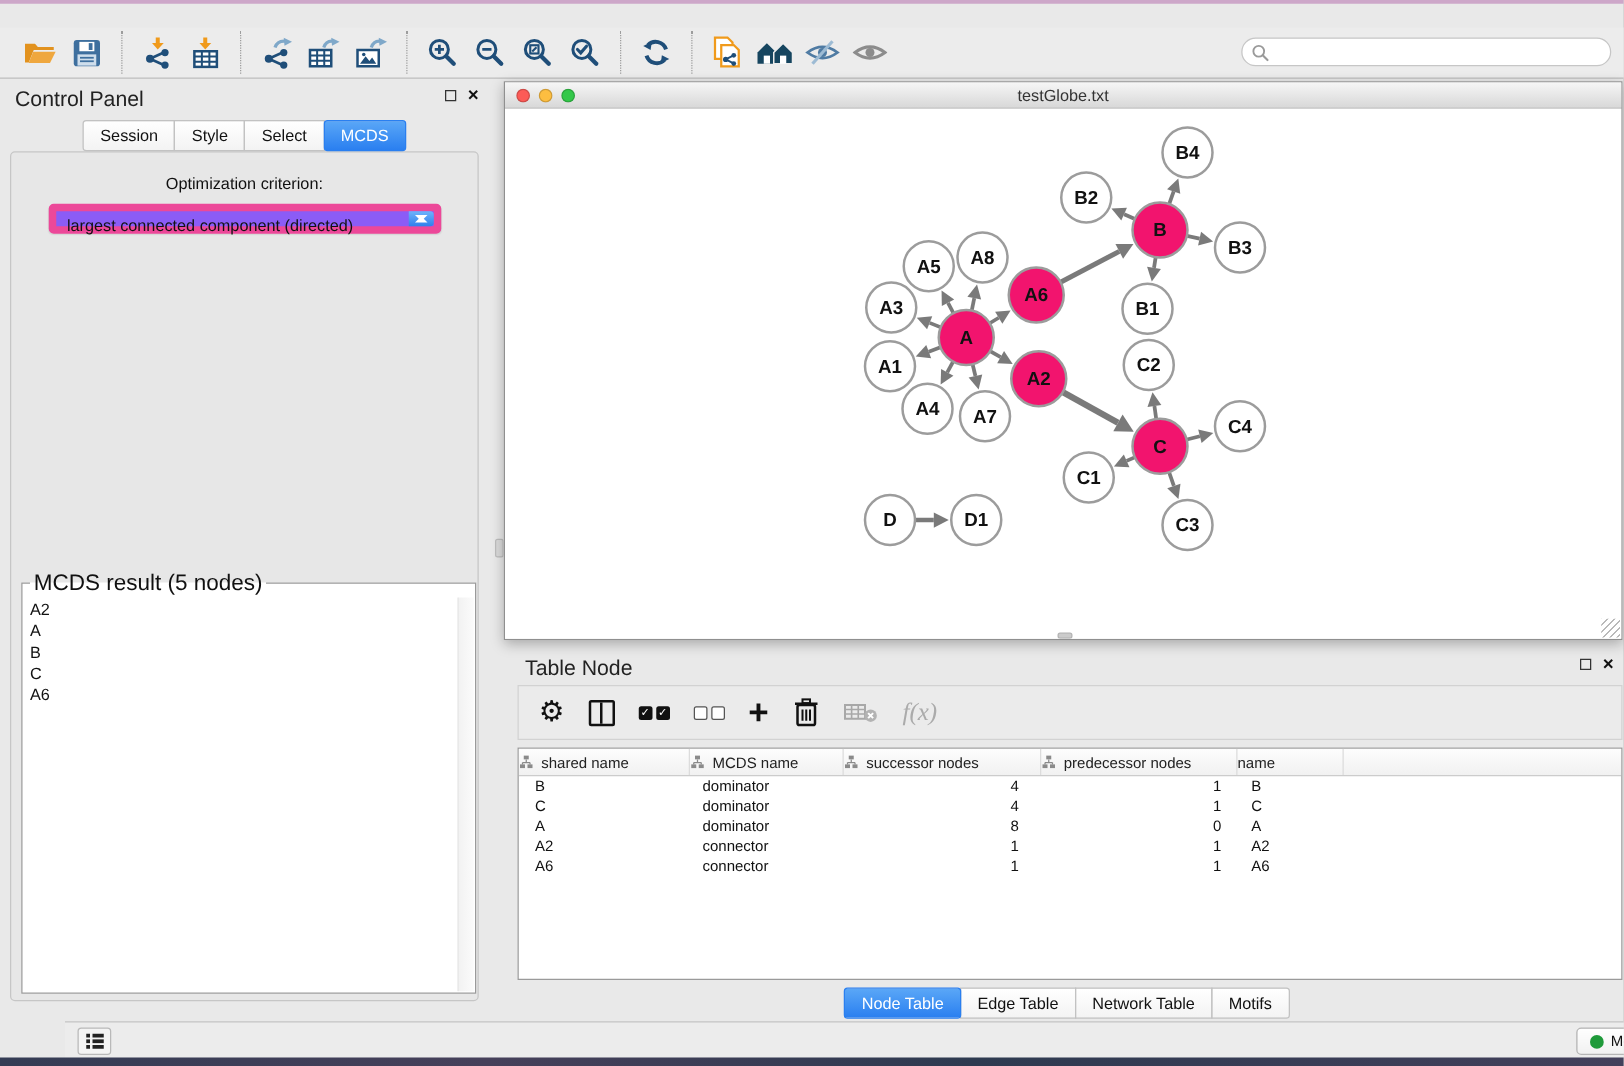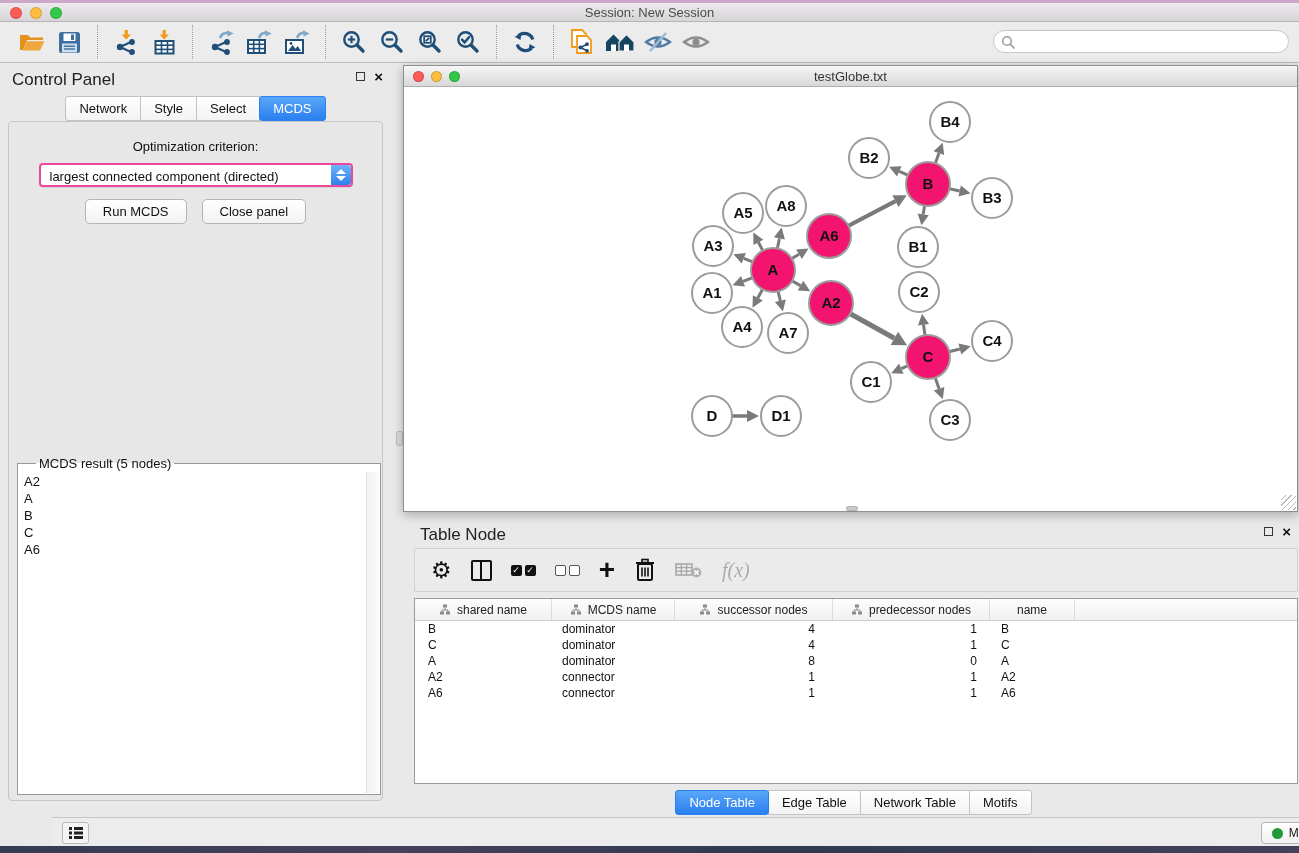--- a/index.html
+++ b/index.html
@@ -29,30 +29,30 @@
   .ph-icons { position:absolute; right:8px; top:6px; display:flex; gap:9px; align-items:center; }
   .float-box { width:9px; height:9px; border:1.5px solid #333; }
   .close-x { font-size:15px; font-weight:bold; color:#111; line-height:11px; }
   .cp-tabs { position:absolute; left:0; right:0; top:31px; display:flex; justify-content:center; }
   .tab { background:linear-gradient(#ffffff,#f3f3f3); border:1px solid #c2c2c2; margin-left:-1px; padding:4px 13px; font-size:13px; color:#111; position:relative; }
   .tab:first-child { border-radius:3px 0 0 3px; margin-left:0; }
   .tab:last-child { border-radius:0 3px 3px 0; }
   .tab.active { background:linear-gradient(#5aa7f7,#2a7ff0); border-color:#2a7ff0; color:#fff; border-radius:3px; z-index:2; }
   .cp-content { position:absolute; left:8px; top:56px; width:375px; height:680px; background:#e7e7e7; border:1px solid #c6c6c6; border-radius:4px; }
   .opt-label { text-align:center; margin-top:17px; font-size:13px; color:#111; }
-  .combo { position:relative; margin:9px auto 0 auto; width:314px; height:24px; background:#ffffff; border:2px solid #ec4899; border-radius:4px; box-shadow:0 1px 1px rgba(0,0,0,.08); }
+  .combo { position:relative; margin:9px auto 0 auto; width:314px; height:24px; background:#8b5cf6; border:6px solid #ec4899; border-radius:4px; box-shadow:0 1px 1px rgba(0,0,0,.08); }
   .combo .combo-text { position:absolute; left:9px; top:4px; font-size:13px; color:#111; white-space:nowrap; }
   .combo .stepper { position:absolute; right:0; top:0; bottom:0; width:20px; background:linear-gradient(#6fb3fb,#2f80ec); border-radius:0 3px 3px 0; }
   .stepper .up, .stepper .down { position:absolute; left:5px; width:0; height:0; border-left:5px solid transparent; border-right:5px solid transparent; }
   .stepper .up { top:4px; border-bottom:5px solid #fff; }
   .stepper .down { bottom:4px; border-top:5px solid #fff; }
   .cp-buttons { display:flex; justify-content:center; gap:15px; margin-top:12px; }
   .btn { background:linear-gradient(#ffffff,#f2f2f2); border:1px solid #b5b5b5; border-radius:5px; padding:4px 17px; font-size:13px; color:#111; }
   .result-box { position:absolute; left:8px; top:334px; width:364px; height:339px; border:1px solid #9a9a9a; background:#fff; }
-  .result-box legend { font-size:13px; color:#111; padding:0 3px; margin-left:18px; }
+  .result-box legend { font-size:18px; color:#111; padding:0 3px; margin-left:6px; }
   .result-list { position:absolute; left:1px; top:2px; right:15px; bottom:1px; overflow:hidden; }
   .result-item { font-size:13px; color:#111; padding:1px 0 1px 5px; line-height:15px; }
   .result-scroll { position:absolute; right:1px; top:1px; bottom:1px; width:13px; background:linear-gradient(to right,#f2f2f2,#fbfbfb); border-left:1px solid #e2e2e2; }
 
   
   .nw { position:absolute; left:403px; top:65px; width:895px; height:447px; background:#fff; border:1px solid #8f8f8f; box-shadow:0 3px 10px rgba(0,0,0,.28); }
   .nw-titlebar { position:relative; height:21px; background:linear-gradient(#f6f6f6,#d8d8d8); border-bottom:1px solid #b0b0b0; }
   .nw-titlebar .title { position:absolute; left:0; right:0; top:3px; text-align:center; font-size:13px; color:#333; }
   .nw-lights { position:absolute; left:9px; top:5px; display:flex; gap:7px; }
   .nw-light { width:11px; height:11px; border-radius:50%; border:1px solid rgba(0,0,0,.18); }
@@ -69,21 +69,21 @@
   .cols-icon { width:21px; height:21px; border:2.5px solid #111; border-radius:2px; position:relative; }
   .cols-icon::after { content:""; position:absolute; left:7px; top:0; bottom:0; width:2.5px; background:#111; }
   .checkpair { display:flex; gap:3px; }
   .cb { width:11px; height:11px; border-radius:2px; }
   .cb.checked { background:#111; color:#fff; font-size:9px; line-height:11px; text-align:center; }
   .cb.empty { border:1.5px solid #555; background:#fff; }
   .plus-glyph { font-size:28px; font-weight:900; color:#111; line-height:20px; }
   .fx-label { font-family:Liberation Serif, serif; font-style:italic; font-size:20px; color:#ababab; }
   .tp-table { position:absolute; left:6px; right:1px; top:78px; bottom:33px; background:#fff; border:1px solid #9a9a9a; overflow:hidden; }
   .t-head { display:grid; grid-template-columns:137px 123px 158px 157px 85px 1fr; height:22px; background:linear-gradient(#fdfdfd,#f1f1f1); border-bottom:1px solid #cccccc; }
-  .t-head .hcell { display:flex; align-items:center; justify-content:center; gap:6px; font-size:12px; color:#222; border-right:1px solid #dcdcdc; }
+  .t-head .hcell { display:flex; align-items:center; justify-content:flex-start; gap:6px; font-size:12px; color:#222; border-right:1px solid #dcdcdc; }
   .t-head .hcell:last-child { border-right:none; }
   .t-row { display:grid; grid-template-columns:137px 123px 158px 157px 85px 1fr; height:16px; }
   .t-row .cell { font-size:12px; color:#111; line-height:16px; white-space:nowrap; overflow:hidden; }
   .cell.c0 { padding-left:13px; }
   .cell.c1 { padding-left:10px; }
   .cell.c2 { text-align:right; padding-right:18px; }
   .cell.c3 { text-align:right; padding-right:13px; }
   .cell.c4 { padding-left:11px; }
   .tp-tabs { position:absolute; left:0; right:0; bottom:2px; display:flex; justify-content:center; }
 
@@ -94,28 +94,20 @@
   .memory-dot { width:11px; height:11px; border-radius:50%; background:#1f9a3a; }
   .memory-label { font-size:12px; color:#111; }
   .wall-bottom { position:absolute; left:0; top:846px; width:100%; height:7px; background:linear-gradient(90deg,#343c54,#46405a 30%,#2e3a50 60%,#43405b); }
 </style>
 </head>
 <body>
 
 <div class="screen">
 
   <div class="wall-top"></div>
-  <div class="titlebar">
-    <div class="lights">
-      <div class="light red"></div>
-      <div class="light yellow"></div>
-      <div class="light green"></div>
-    </div>
-    <div class="title">Session: New Session</div>
-  </div>
 
   <div class="toolbar">
     <div class="tb-btn">
       <svg width="27" height="23" viewBox="0 0 27 23">
           <path d="M2 4h8l2.3 2.6H25v2.4H9L5 19H2z" fill="#e2921e"></path>
           <path d="M8.6 10.3h17.9L22 19.4H4.9z" fill="#efa73e"></path>
         </svg>
     </div>
     <div class="tb-btn">
       <svg width="23" height="23" viewBox="0 0 23 23">
@@ -272,37 +264,33 @@
 
   <div class="cp">
     <div class="panel-head">
       <span class="ph-title">Control Panel</span>
       <span class="ph-icons">
         <span class="float-box"></span>
         <span class="close-x">×</span>
       </span>
     </div>
     <div class="cp-tabs">
-      <div class="tab">Network</div>
+      <div class="tab">Session</div>
       <div class="tab">Style</div>
       <div class="tab">Select</div>
       <div class="tab active">MCDS</div>
     </div>
     <div class="cp-content">
       <div class="opt-label">Optimization criterion:</div>
       <div class="combo">
         <span class="combo-text">largest connected component (directed)</span>
         <span class="stepper">
             <span class="up"></span>
             <span class="down"></span>
           </span>
-      </div>
-      <div class="cp-buttons">
-        <button class="btn">Run MCDS</button>
-        <button class="btn">Close panel</button>
       </div>
       <fieldset class="result-box">
         <legend>MCDS result (5 nodes)</legend>
         <div class="result-list">
           <div class="result-item">A2</div>
           <div class="result-item">A</div>
           <div class="result-item">B</div>
           <div class="result-item">C</div>
           <div class="result-item">A6</div>
         </div>

